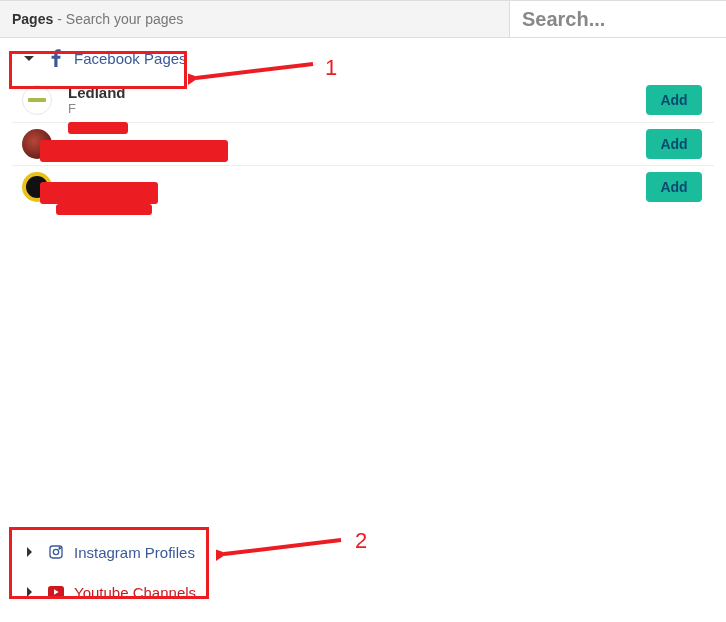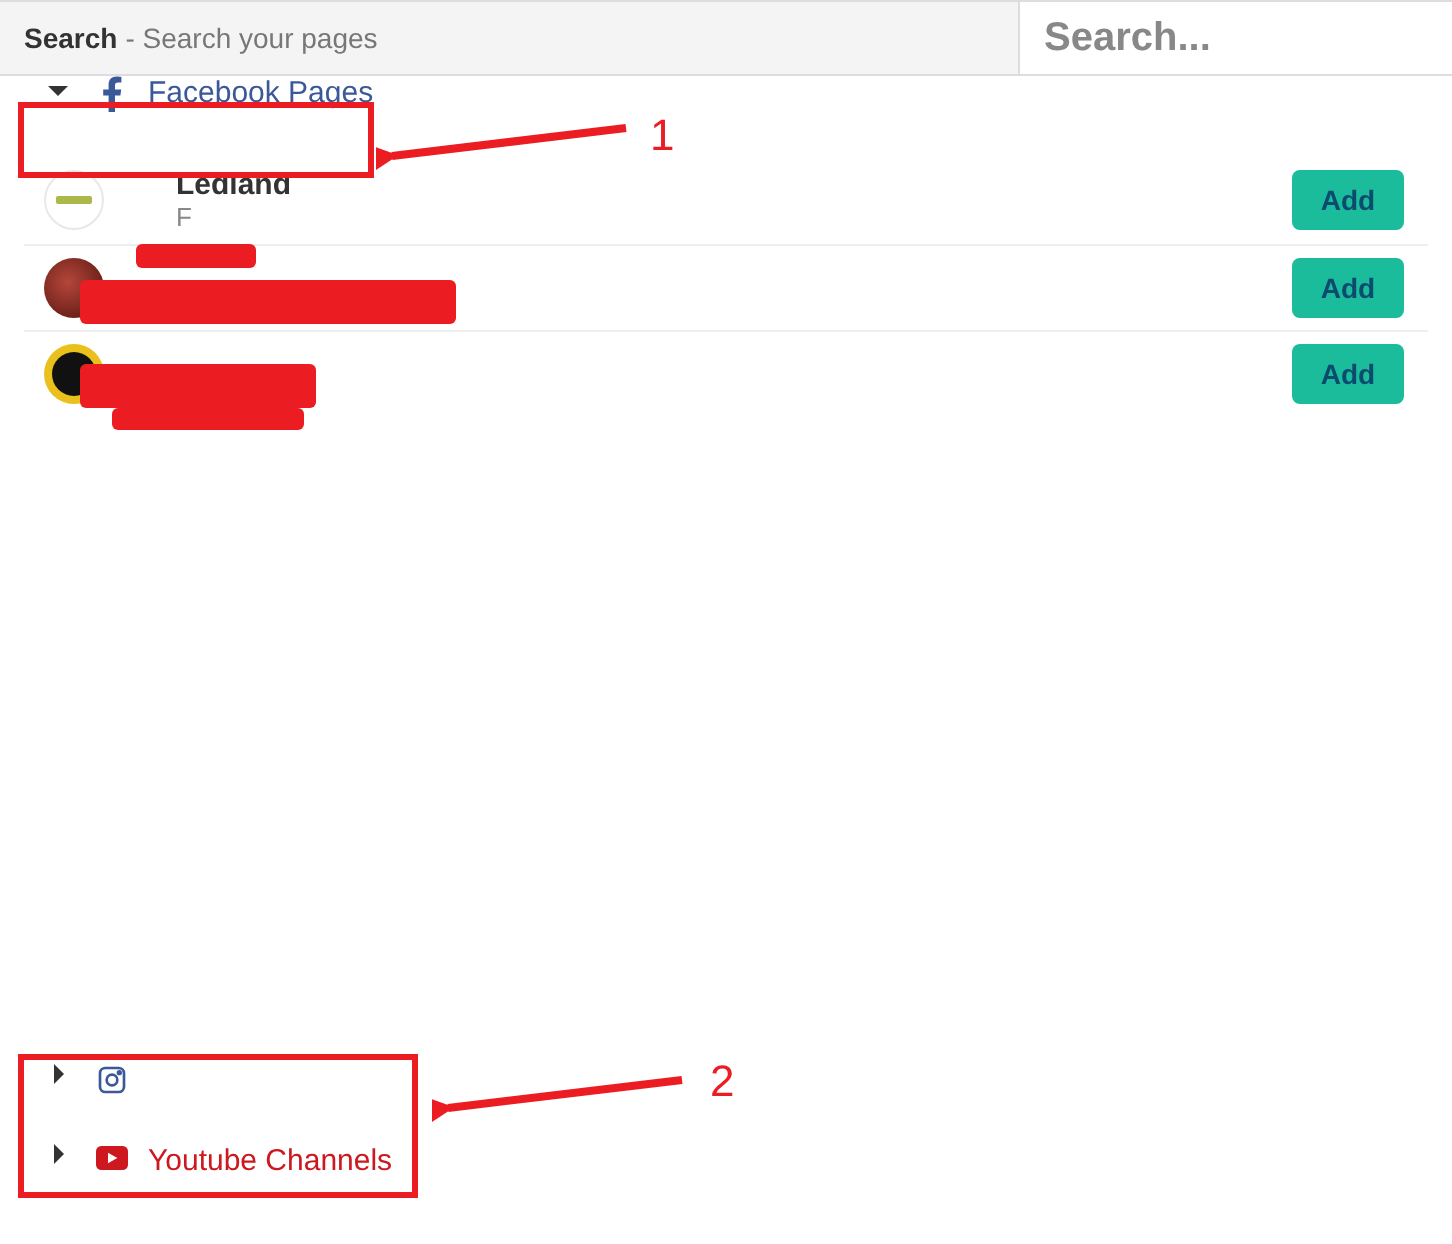--- a/index.html
+++ b/index.html
@@ -5,30 +5,30 @@
     * { margin:0; padding:0; box-sizing:border-box; font-family:-apple-system,BlinkMacSystemFont,"Segoe UI",Arial,sans-serif; }
     body { width:726px; height:622px; background:#fff; position:relative; overflow:hidden; }
     .topbar { display:flex; height:38px; border-top:1px solid #ddd; border-bottom:1px solid #ddd; background:#f4f4f4; }
     .topbar-left { flex:0 0 510px; display:flex; align-items:center; padding-left:12px; border-right:1px solid #ddd; font-size:14px; color:#777; }
     .topbar-left b { color:#333; font-weight:700; margin-right:4px; }
     .topbar-right { flex:1; display:flex; align-items:center; padding:0 12px; background:#fff; }
     .search { flex:1; border:none; outline:none; font-size:20px; color:#404040; background:transparent;font-weight:bold; }
     .search::placeholder { color:#888; }
     .search-icon svg { width:16px; height:16px; }
     .content { padding:0 12px; position:relative; }
-    .section-head { display:flex; align-items:flex-start; height:40px; padding-left:12px; cursor:pointer; font-size:15px; }
+    .section-head { display:flex; align-items:center; height:40px; padding-left:12px; cursor:pointer; font-size:15px; }
     .section-head .caret { width:0; height:0; margin-right:14px; border:5px solid transparent; }
     .caret.down { border-top-color:#333; margin-top:5px; }
     .caret.right { border-left-color:#333; margin-left:3px; margin-right:11px; }
     .section-head .icon { width:16px; display:inline-flex; justify-content:center; margin-right:10px; }
     .fb-label { color:#3b5998; }
     .ig-label { color:#3b5998; }
     .yt-label { color:#cc181e; }
     .list { padding:0; }
-    .row { display:flex; align-items:center; padding:6px 0 6px 10px; border-bottom:1px solid #eee;gap:20px; }
+    .row { display:flex; align-items:center; padding:6px 0 6px 10px; border-bottom:1px solid #eee; }
     .row:last-child { border-bottom:none; }
     .avatar { width:30px; height:30px; border-radius:50%; margin-right:16px; flex-shrink:0; }
     .av1 { background:#fff; border:1px solid #e8e8e8; position:relative; }
     .av1::after { content:""; position:absolute; left:5px; top:12px; width:18px; height:4px; background:#aab94a; border-radius:1px; }
     .av2 { background:radial-gradient(circle at 40% 40%,#b5463a 0%,#6e221a 70%); }
     .av3 { background:#e9c01c; position:relative; overflow:hidden; }
     .av3::before { content:""; position:absolute; inset:4px; background:#111; border-radius:50%; }
     .row-text { flex:1; min-width:0; }
     .row-title { font-size:15px; font-weight:700; color:#333; }
     .row-sub { font-size:13px; color:#888; }
@@ -37,21 +37,21 @@
     .hl { position:absolute; border:3px solid #ec1c23; pointer-events:none; }
     .arrow { position:absolute; pointer-events:none; }
     .annot { position:absolute; font-size:22px; color:#ec1c23; font-family:Arial; pointer-events:none; }
     .bottom-sections { position:absolute; left:12px; right:12px; bottom:10px; }
   </style>
 </head>
 <body>
 
 <div class="topbar">
   <div class="topbar-left">
-    <b>Search</b>
+    <b>Pages</b>
     <span>- Search your pages</span>
   </div>
   <div class="topbar-right">
     <input class="search" placeholder="Search..." style="">
     <span class="search-icon">
       <svg viewBox="0 0 24 24" fill="none" stroke="#222" stroke-width="2.5">
           <circle cx="10" cy="10" r="7"></circle>
           <line x1="15" y1="15" x2="21" y2="21"></line>
         </svg>
     </span>
@@ -100,20 +100,21 @@
 <div class="bottom-sections">
   <div class="section-head">
     <span class="caret right"></span>
     <span class="icon ig-label">
       <svg width="16" height="16" viewBox="0 0 24 24" fill="none" stroke="#3b5998" stroke-width="2">
           <rect x="3" y="3" width="18" height="18" rx="4"></rect>
           <circle cx="12" cy="12" r="4"></circle>
           <circle cx="17.5" cy="6.5" r="1" fill="#3b5998"></circle>
         </svg>
     </span>
+    <span class="ig-label">Instagram Profiles</span>
   </div>
   <div class="section-head">
     <span class="caret right"></span>
     <span class="icon yt-label">
       <svg width="16" height="14" viewBox="0 0 24 18">
           <rect x="0" y="0" width="24" height="18" rx="4" fill="#cc181e"></rect>
           <path d="M9 5v8l7-4z" fill="#fff"></path>
         </svg>
     </span>
     <span class="yt-label">Youtube Channels</span>

